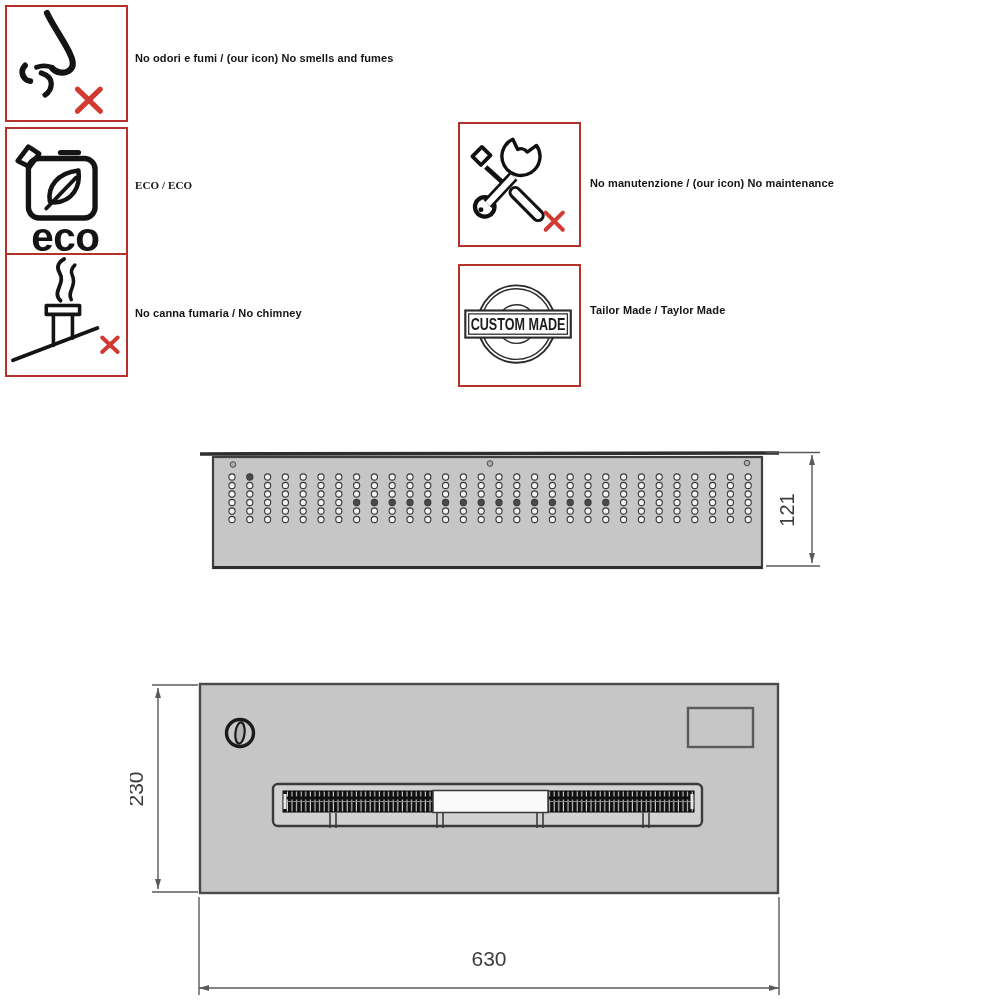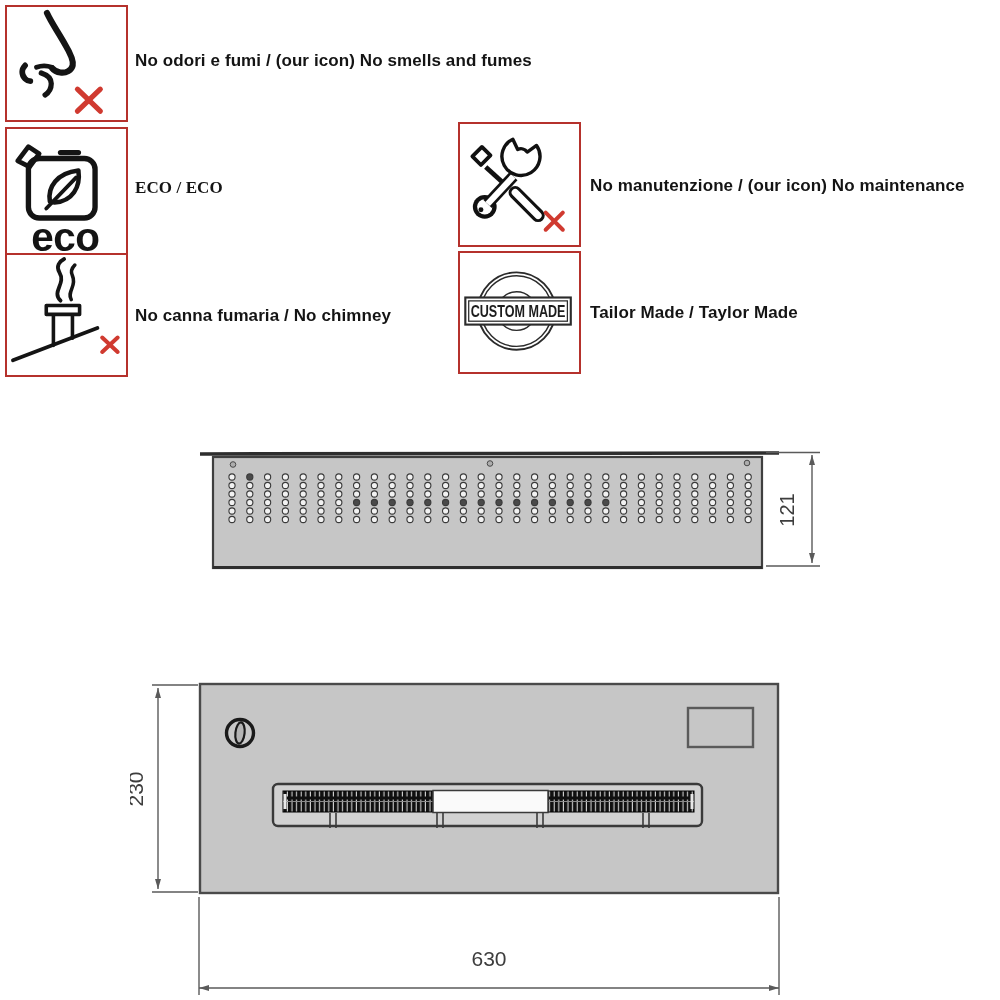--- a/index.html
+++ b/index.html
@@ -1,20 +1,20 @@
 <!DOCTYPE html>
 <html><head>
 <meta charset="utf-8">
 <style>
   html,body{margin:0;padding:0;background:#fff;}
   .canvas{position:relative;width:1000px;height:1000px;background:#ffffff;overflow:hidden;
           font-family:"Liberation Sans",sans-serif;}
   .icon-box{position:absolute;border:2px solid #b5312c;background:#fff;box-sizing:border-box;}
   .icon-box svg{width:100%;height:100%;display:block;}
-  .feature-label{position:absolute;font-weight:bold;font-size:17px;color:#141414;
+  .feature-label{position:absolute;font-weight:bold;font-size:11px;color:#141414;
                  white-space:nowrap;line-height:1.1;letter-spacing:0.1px;}
   .drawing{position:absolute;}
   .dim-text{font-family:"Liberation Sans",sans-serif;fill:#3d3d3d;}
   .stamp-text{font-family:"Liberation Sans",sans-serif;font-weight:bold;fill:#1c1c1c;}
   .eco-text{font-family:"Liberation Sans",sans-serif;font-weight:600;fill:#141414;letter-spacing:-0.5px;}
 </style>
 </head>
 <body>
 
 <div class="canvas">
@@ -78,21 +78,21 @@
       <line x1="29" y1="83" x2="56" y2="54" stroke="#ffffff" stroke-width="6.5"></line>
       <circle cx="22" cy="89" r="2.6" fill="#111"></circle>
       <path d="M80.4,21.5 A20,20 0 1 1 55.5,14.9 L60.6,25.8 A8,8 0 0 1 70.6,28.4 Z" fill="#ffffff" stroke="#111" stroke-width="3.6" stroke-linejoin="round"></path>
       <g stroke="#d03a30" stroke-width="4.2" stroke-linecap="round">
         <line x1="90" y1="92" x2="108" y2="110"></line>
         <line x1="108" y1="92" x2="90" y2="110"></line>
       </g>
     </svg>
   </div>
 
-  <div class="icon-box" style="left:458px;top:251px;width:123px;height:123px;">
+  <div class="icon-box" style="left:458px;top:264px;width:123px;height:123px;">
     <svg viewBox="0 0 122 123">
       <g fill="none" stroke="#2b2b2b">
         <circle cx="58" cy="60" r="40" stroke-width="2"></circle>
         <circle cx="58" cy="60" r="36.5" stroke-width="1.5"></circle>
         <circle cx="58" cy="60" r="20" stroke-width="1.5"></circle>
       </g>
       <rect x="5" y="46" width="109" height="28" fill="#ffffff" stroke="#2b2b2b" stroke-width="2.2"></rect>
       <rect x="8.5" y="49.5" width="102" height="21" fill="none" stroke="#2b2b2b" stroke-width="1.3"></rect>
       <text class="stamp-text" x="59.5" y="66" font-size="17" text-anchor="middle" textLength="98" lengthAdjust="spacingAndGlyphs">CUSTOM MADE</text>
     </svg>

